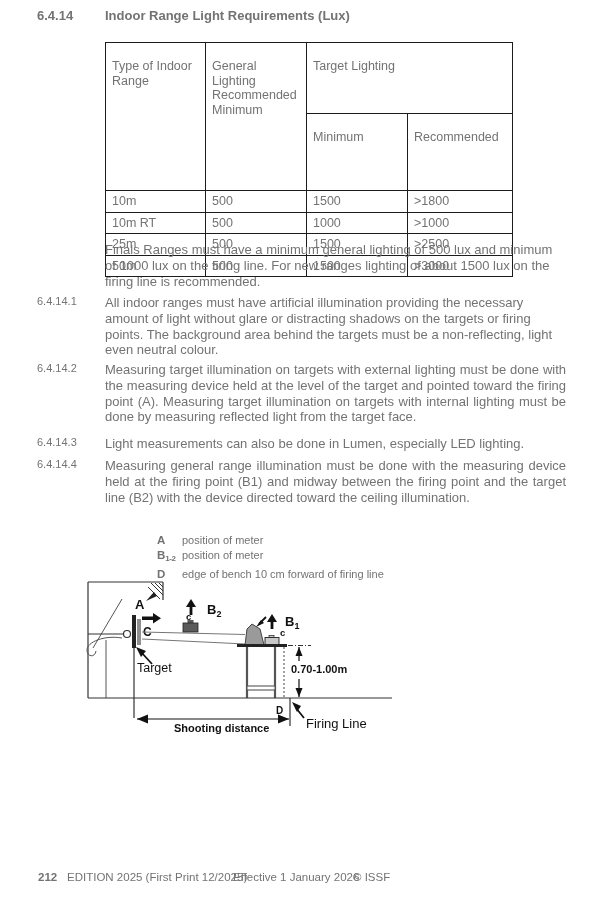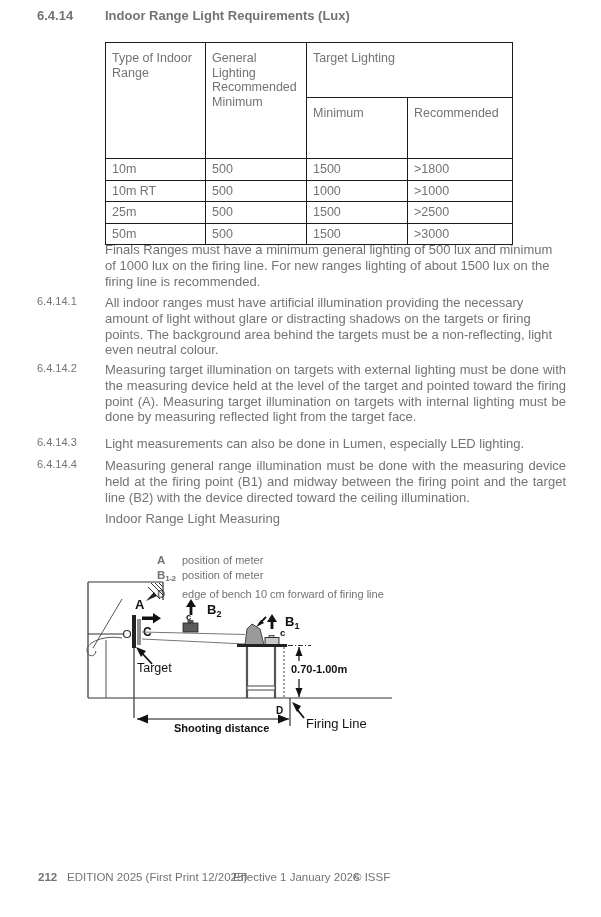--- a/index.html
+++ b/index.html
@@ -3,32 +3,32 @@
 <meta charset="utf-8">
 <style>
   html,body{margin:0;padding:0;background:#fff;}
   .page{position:relative;width:601px;height:917px;background:#ffffff;overflow:hidden;
         font-family:"Liberation Sans","DejaVu Sans",sans-serif;color:#737373;}
   
   .h-num{position:absolute;left:37px;top:8px;font-size:13px;font-weight:bold;}
   .h-title{position:absolute;left:105px;top:8px;font-size:13px;font-weight:bold;}
   
   table.lux{position:absolute;left:105px;top:42px;width:407px;border-collapse:collapse;table-layout:fixed;}
-  table.lux td{border:1px solid #1c1c1c;font-size:12.5px;line-height:14.5px;padding:8px 6px;vertical-align:top;}
+  table.lux td{border:1px solid #1c1c1c;font-size:12.5px;line-height:14.5px;padding:16px 6px;vertical-align:top;}
   tr.hr1 td{height:38px;}
   tr.hr2 td{height:44px;}
   tr.dr td{height:13px;padding-top:3px;padding-bottom:3px;}
   
   .para{position:absolute;left:0;width:601px;}
   .p-num{position:absolute;left:37px;top:0;font-size:11px;}
   .p-text{position:absolute;left:105px;top:0;width:461px;font-size:13px;line-height:15.8px;}
   .just .p-text{text-align:justify;}
   
   .fig-caption{position:absolute;left:105px;top:511px;font-size:13px;}
-  .legend{position:absolute;left:157px;top:533px;font-size:11px;line-height:14.9px;margin-top:20px;}
+  .legend{position:absolute;left:157px;top:533px;font-size:11px;line-height:14.9px;}
   .lg-row{white-space:nowrap;}
   .lg-key{display:inline-block;width:25px;font-weight:bold;font-size:11.5px;}
   .lg-sub{font-size:8px;vertical-align:-2px;letter-spacing:-0.5px;}
   .lg-text{font-size:11px;}
   
   .footer span{position:absolute;top:871px;font-size:11.5px;white-space:nowrap;}
   .f-page{left:38px;font-weight:bold;}
   .f-edition{left:67px;}
   .f-effective{left:233px;}
   .f-copy{left:353px;}
@@ -103,21 +103,20 @@
   </div>
   <div class="para" style="top:436px">
     <span class="p-num">6.4.14.3</span>
     <div class="p-text">Light measurements can also be done in Lumen, especially LED lighting.</div>
   </div>
   <div class="para just" style="top:458px">
     <span class="p-num">6.4.14.4</span>
     <div class="p-text">Measuring general range illumination must be done with the measuring device held at the firing point (B1) and midway between the firing point and the target line (B2) with the device directed toward the ceiling illumination.</div>
   </div>
 
-  <div class="fig-caption">Indoor Range Light Measuring</div>
   <div class="legend">
     <div class="lg-row">
       <span class="lg-key"><span>A</span></span><span class="lg-text">position of meter</span>
     </div>
     <div class="lg-row">
       <span class="lg-key"><span>B</span><span class="lg-sub">1-2</span></span><span class="lg-text">position of meter</span>
     </div>
     <div class="lg-row">
       <span class="lg-key"><span>D</span></span><span class="lg-text">edge of bench 10 cm forward of firing line</span>
     </div>

